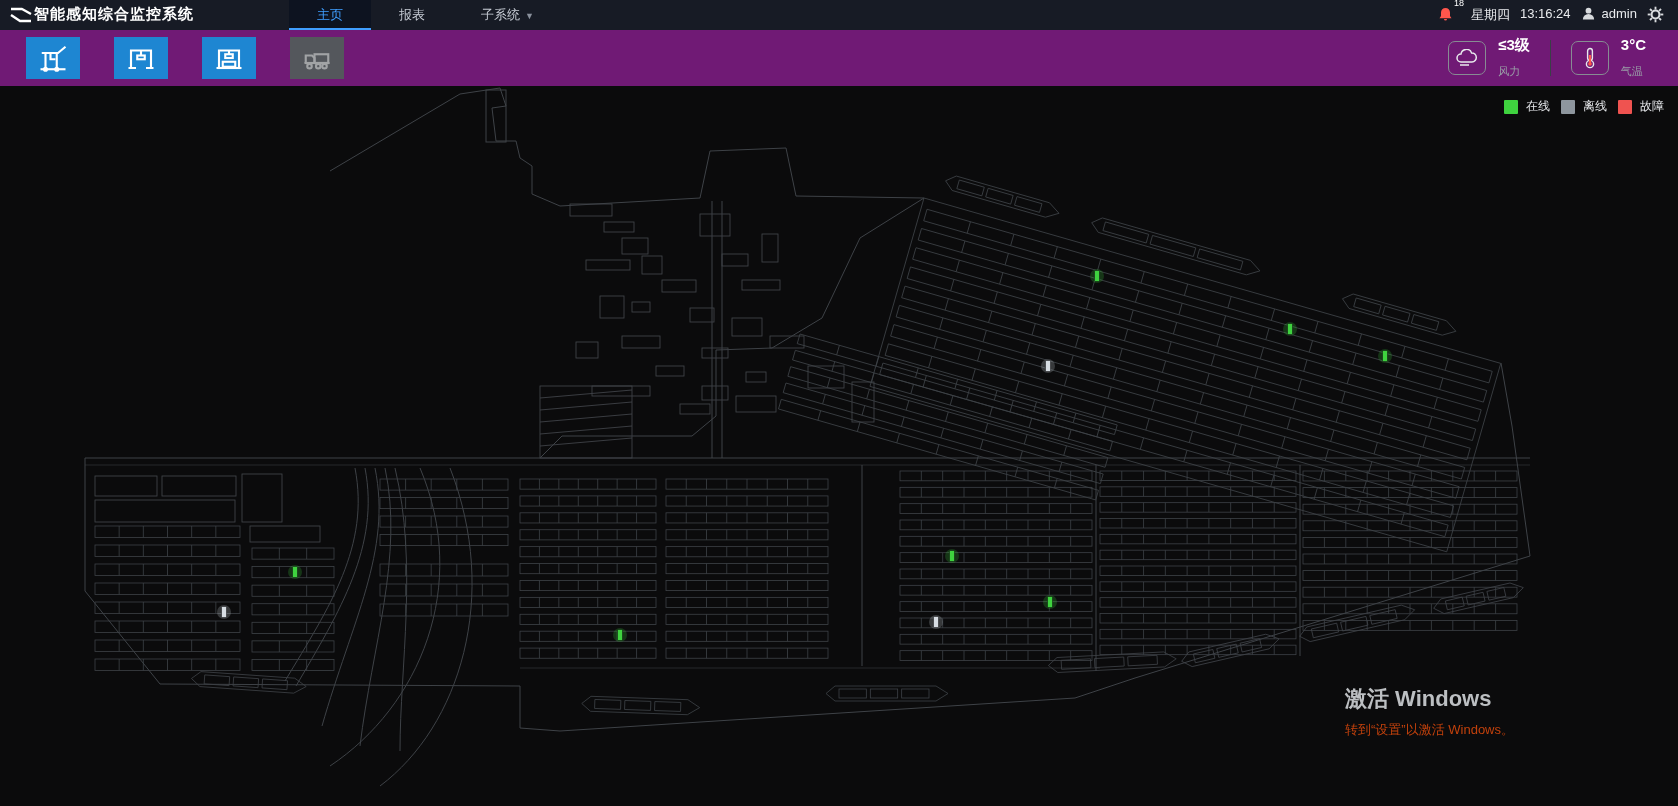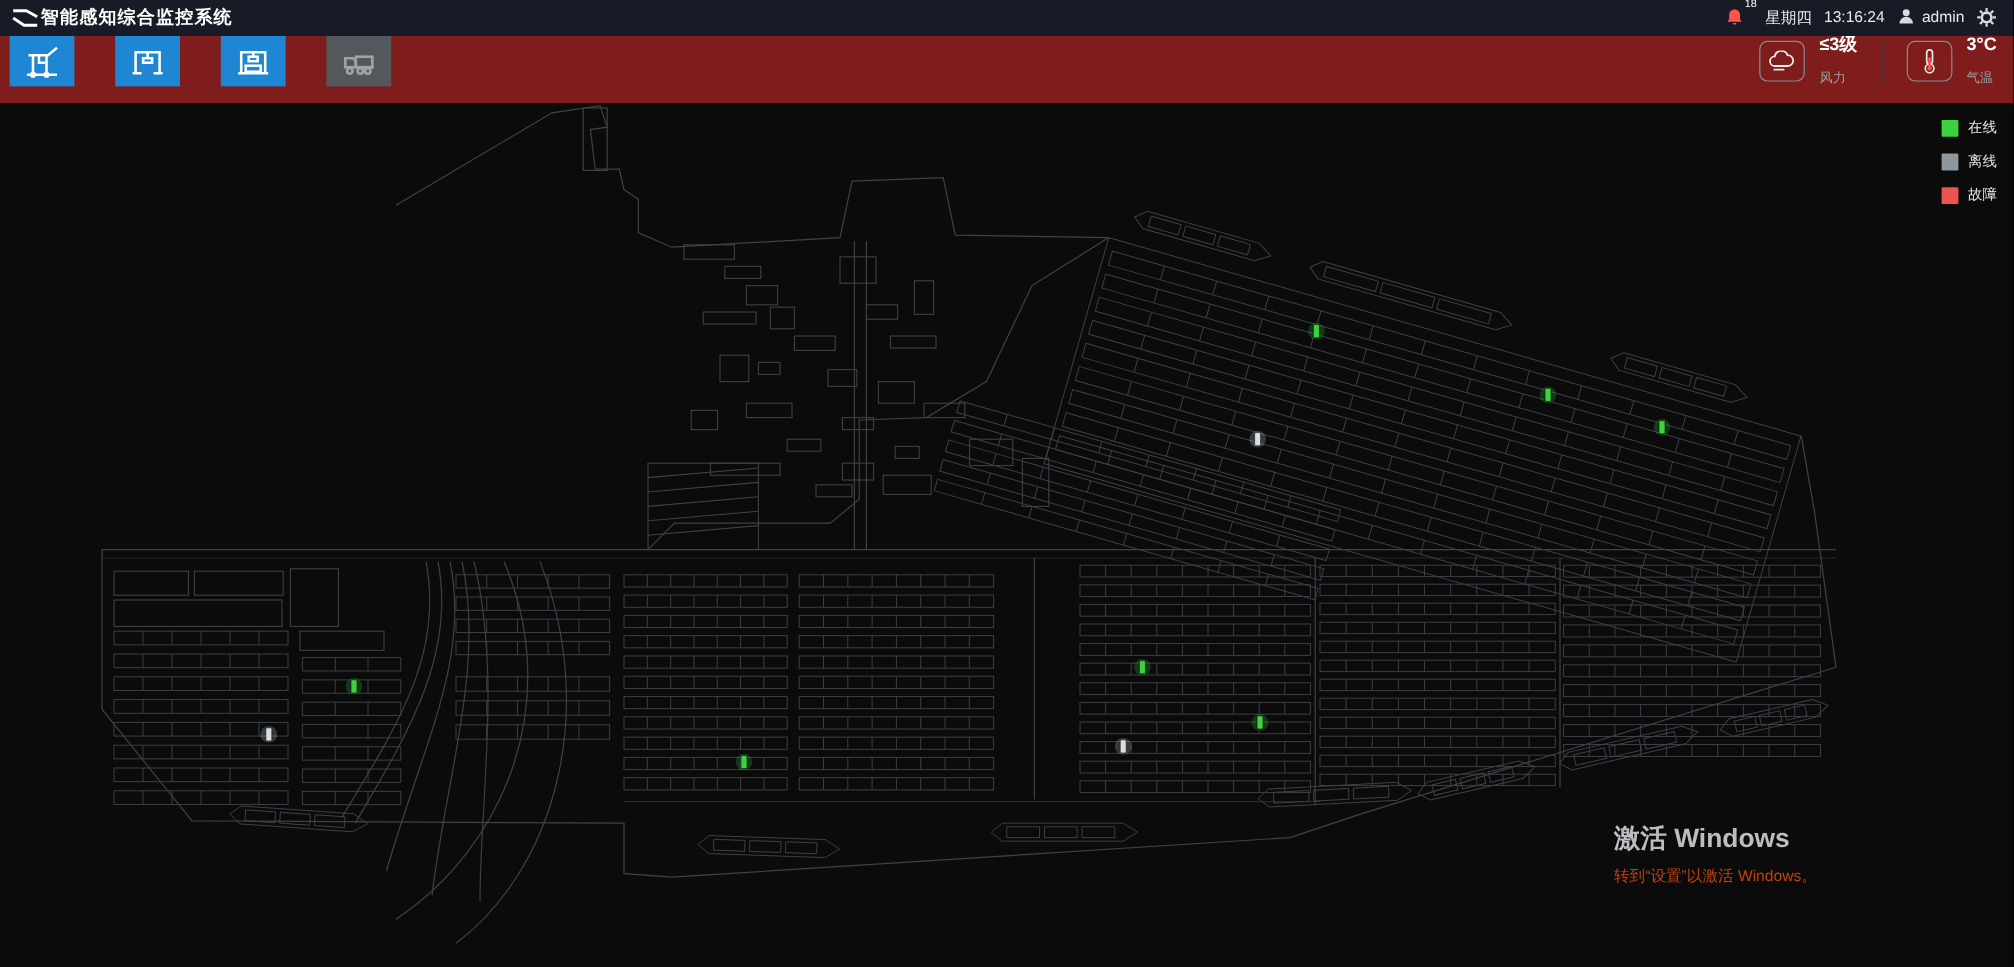--- a/index.html
+++ b/index.html
@@ -14,35 +14,35 @@
   .tab{display:flex;align-items:center;gap:5px;padding:0 28px;font-size:13px;color:#c6cbd4;cursor:pointer;height:100%}
   .tab.active{background:#0d1320;color:#3f9eff;box-shadow:inset 0 -2px 0 #3f9eff}
   .caret{font-size:9px;color:#8a919c;transform:translateY(1px)}
   .topbar-right{margin-left:auto;display:flex;align-items:flex-start;gap:10px;padding-right:14px;font-size:13px;color:#e8eaed}
   .bell-wrap{position:relative;margin-right:8px;cursor:pointer}
   .badge{position:absolute;top:-8px;right:-11px;font-size:9px;color:#fff}
   .user-wrap{display:flex;align-items:center;gap:6px;cursor:pointer}
   .gear-wrap{cursor:pointer;display:flex;align-items:center}
 
   
-  .toolbar{height:56px;background:#7f1d1d;display:flex;align-items:flex-start;padding:0 6px;position:relative;z-index:2}
+  .toolbar{height:56px;background:#701a75;display:flex;align-items:center;padding:0 24px;position:relative;z-index:2}
   .equip{display:flex;gap:34px;padding-left:2px}
   .equip-btn{width:54px;height:42px;background:#1e86d2;display:flex;align-items:center;justify-content:center;border:none;cursor:pointer;padding:0}
   .equip-btn.disabled{background:#54575c}
   .equip-btn.disabled svg{opacity:.45}
   .weather{margin-left:auto;display:flex;align-items:center;gap:12px;padding-right:8px}
   .wicon{width:38px;height:34px;border:1px solid #878c93;border-radius:7px;display:flex;align-items:center;justify-content:center}
   .wtext .v{font-size:15px;font-weight:bold;color:#fff;line-height:1.1}
   .wtext .l{font-size:11px;color:#9aa0a8;margin-top:10px}
   .sep{width:1px;height:36px;background:#3a3f47;margin:0 8px}
 
   
   .map-area{position:relative;height:720px;background:#0b0b0c;overflow:hidden}
   #port-map{position:absolute;left:0;top:0}
-  .legend{position:absolute;top:12px;right:14px;display:flex;flex-direction:column;gap:11px}
+  .legend{position:absolute;top:12px;right:14px;display:flex;flex-direction:row;gap:11px}
   .legend-item{display:flex;align-items:center;gap:8px}
   .legend-swatch{width:14px;height:14px;border-radius:1px}
   .legend-label{font-size:12px;color:#e8eaed}
 
   .watermark{position:absolute;left:1345px;top:598px;pointer-events:none}
   .wm1{font-size:22px;font-weight:700;color:#bcbfc2}
   .wm2{font-size:13px;margin-top:7px;color:#c2410c}
 </style>
 </head>
 <body>
@@ -51,20 +51,32 @@
 
   <header class="topbar">
     <div class="brand">
       <svg width="26" height="20" viewBox="0 0 24 20">
         <path d="M2 4 L13 4 L22 9" stroke="#fff" stroke-width="2.4" fill="none" stroke-linejoin="round"></path>
         <path d="M2 10 L11 16 L22 16" stroke="#fff" stroke-width="2.4" fill="none" stroke-linejoin="round"></path>
       </svg>
       <span class="app-title">智能感知综合监控系统</span>
     </div>
 
+    <nav class="tabs">
+      <div class="tab active">
+        <span>主页</span>
+      </div>
+      <div class="tab">
+        <span>报表</span>
+      </div>
+      <div class="tab">
+        <span>子系统</span>
+        <span class="caret">▼</span>
+      </div>
+    </nav>
 
     <div class="topbar-right">
       <span class="bell-wrap">
         <svg width="15" height="16" viewBox="0 0 16 16">
           <path d="M8 1.5 C5.2 1.5 3.2 3.7 3.2 6.4 V10 L1.6 12.4 H14.4 L12.8 10 V6.4 C12.8 3.7 10.8 1.5 8 1.5 Z" fill="#ff564c"></path>
           <path d="M6.4 13.4 a1.6 1.6 0 0 0 3.2 0 Z" fill="#ff564c"></path>
         </svg>
         <span class="badge">18</span>
       </span>
       <span>星期四</span>

